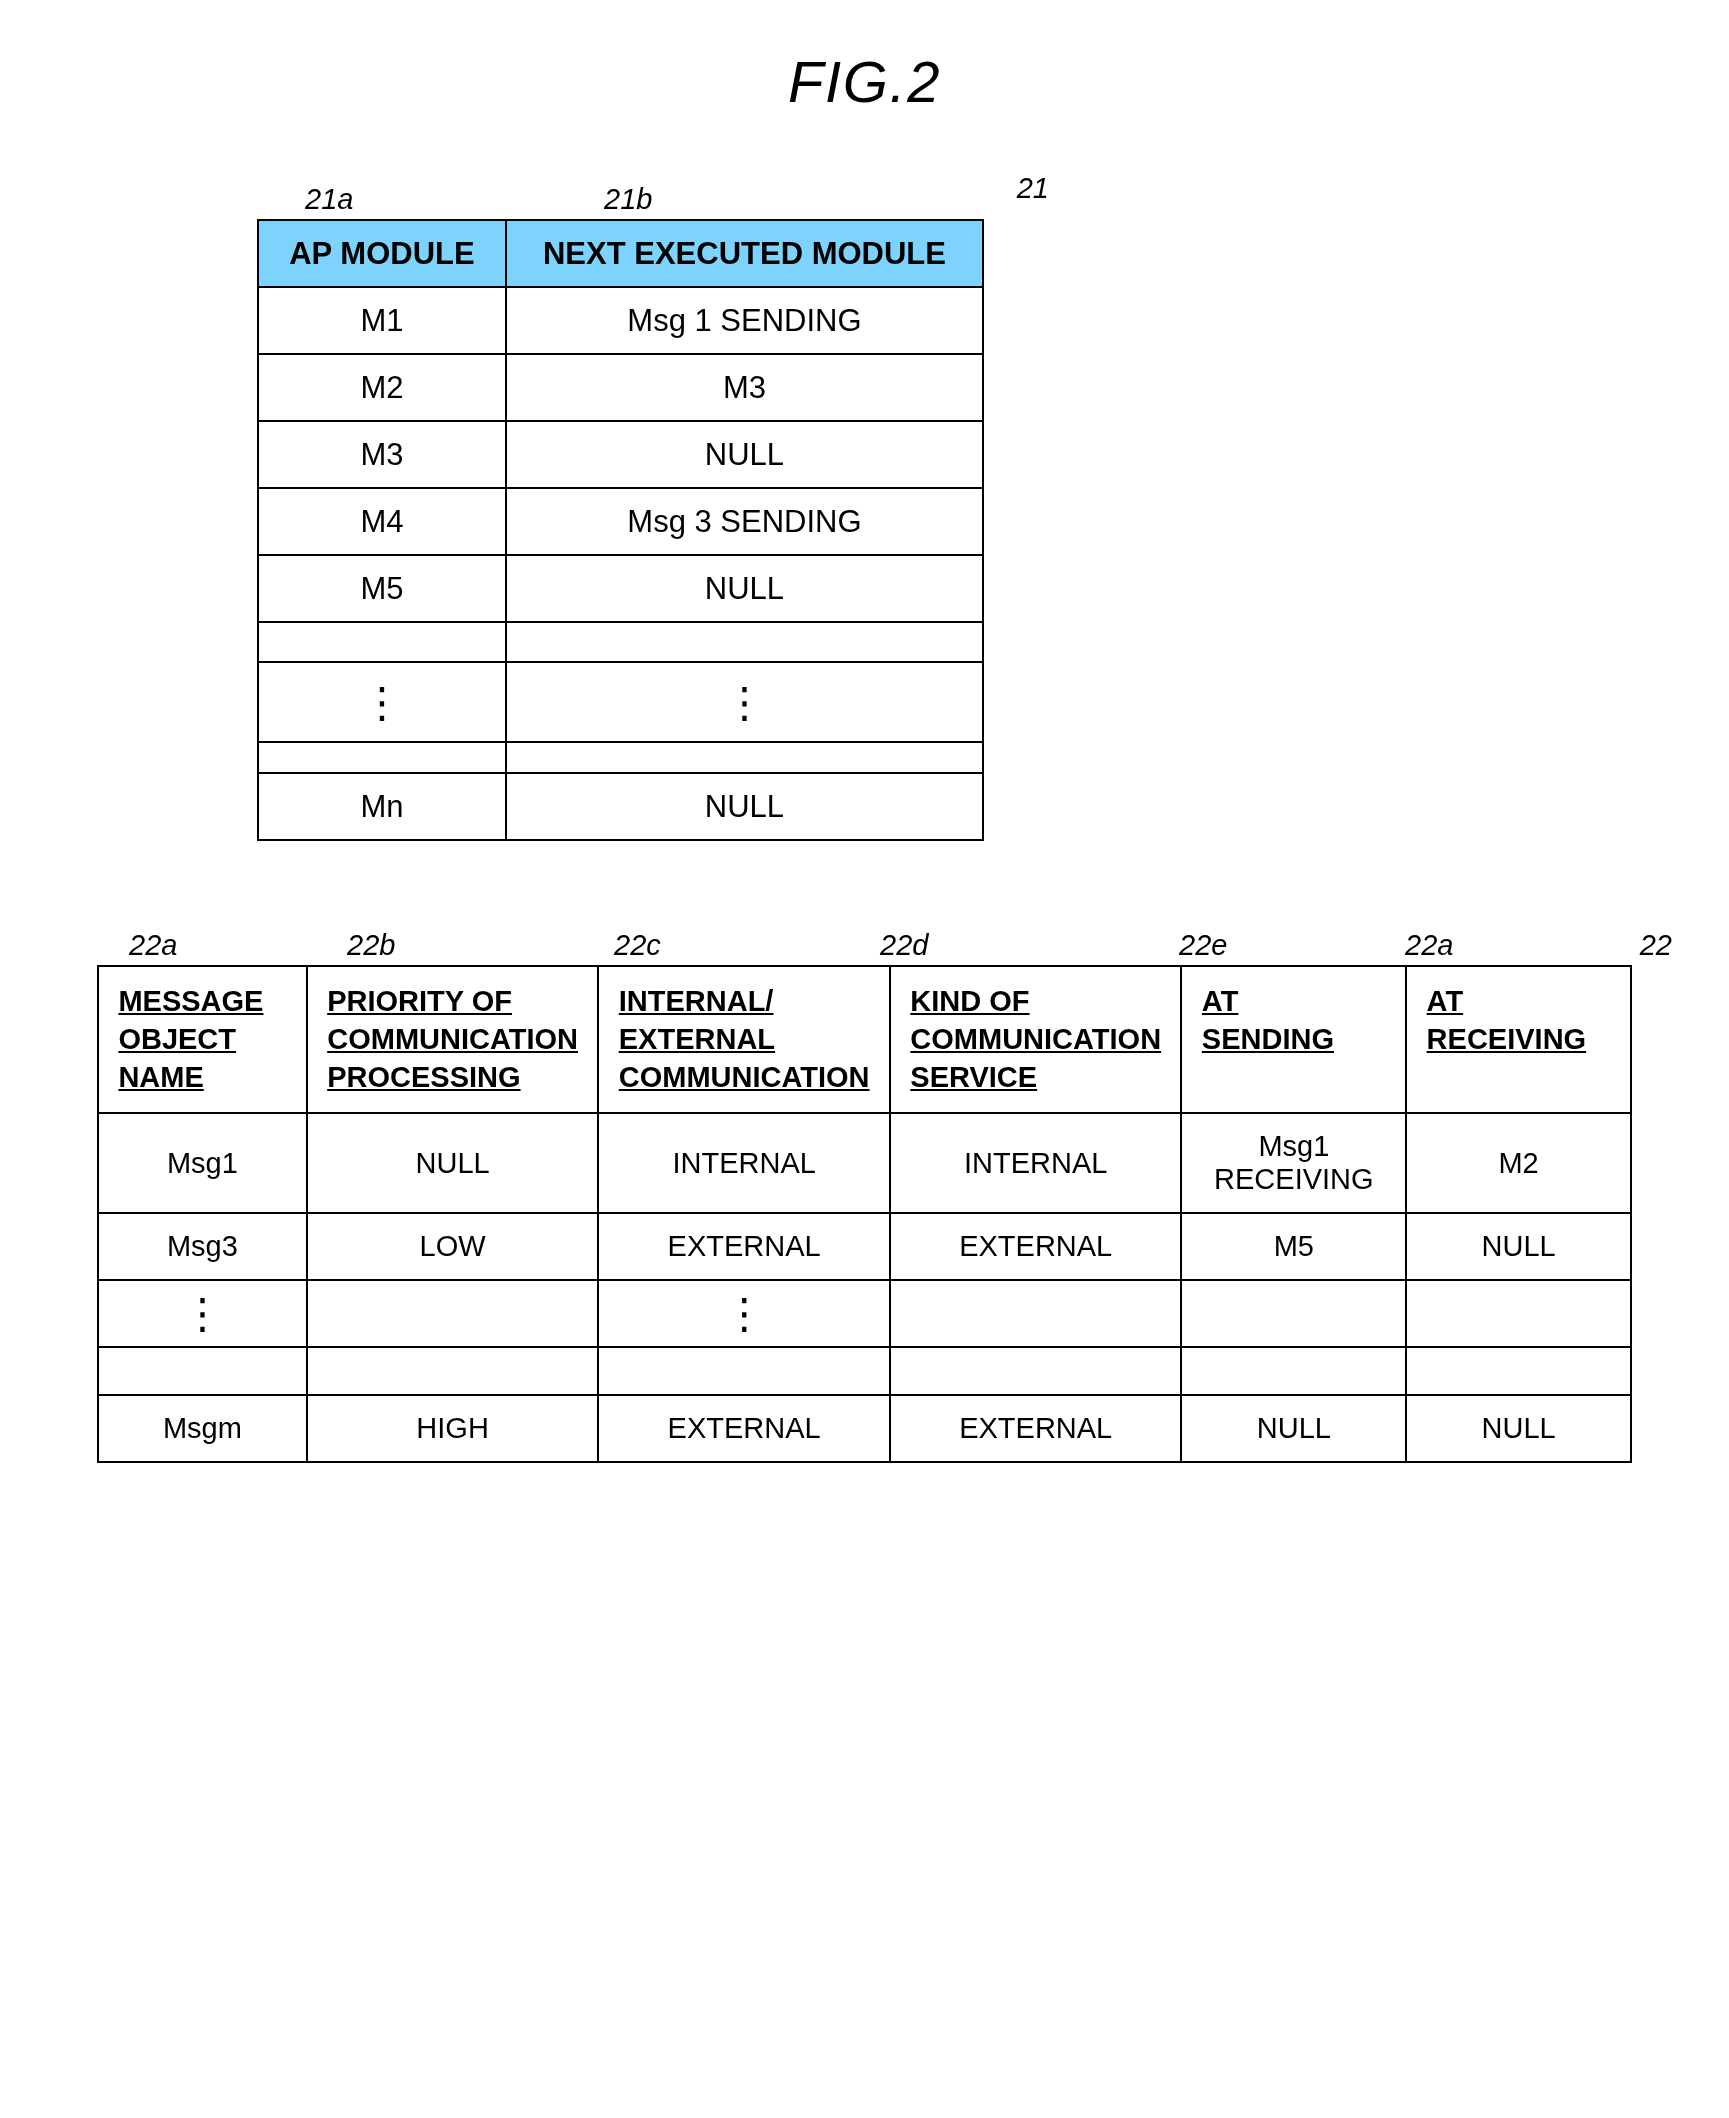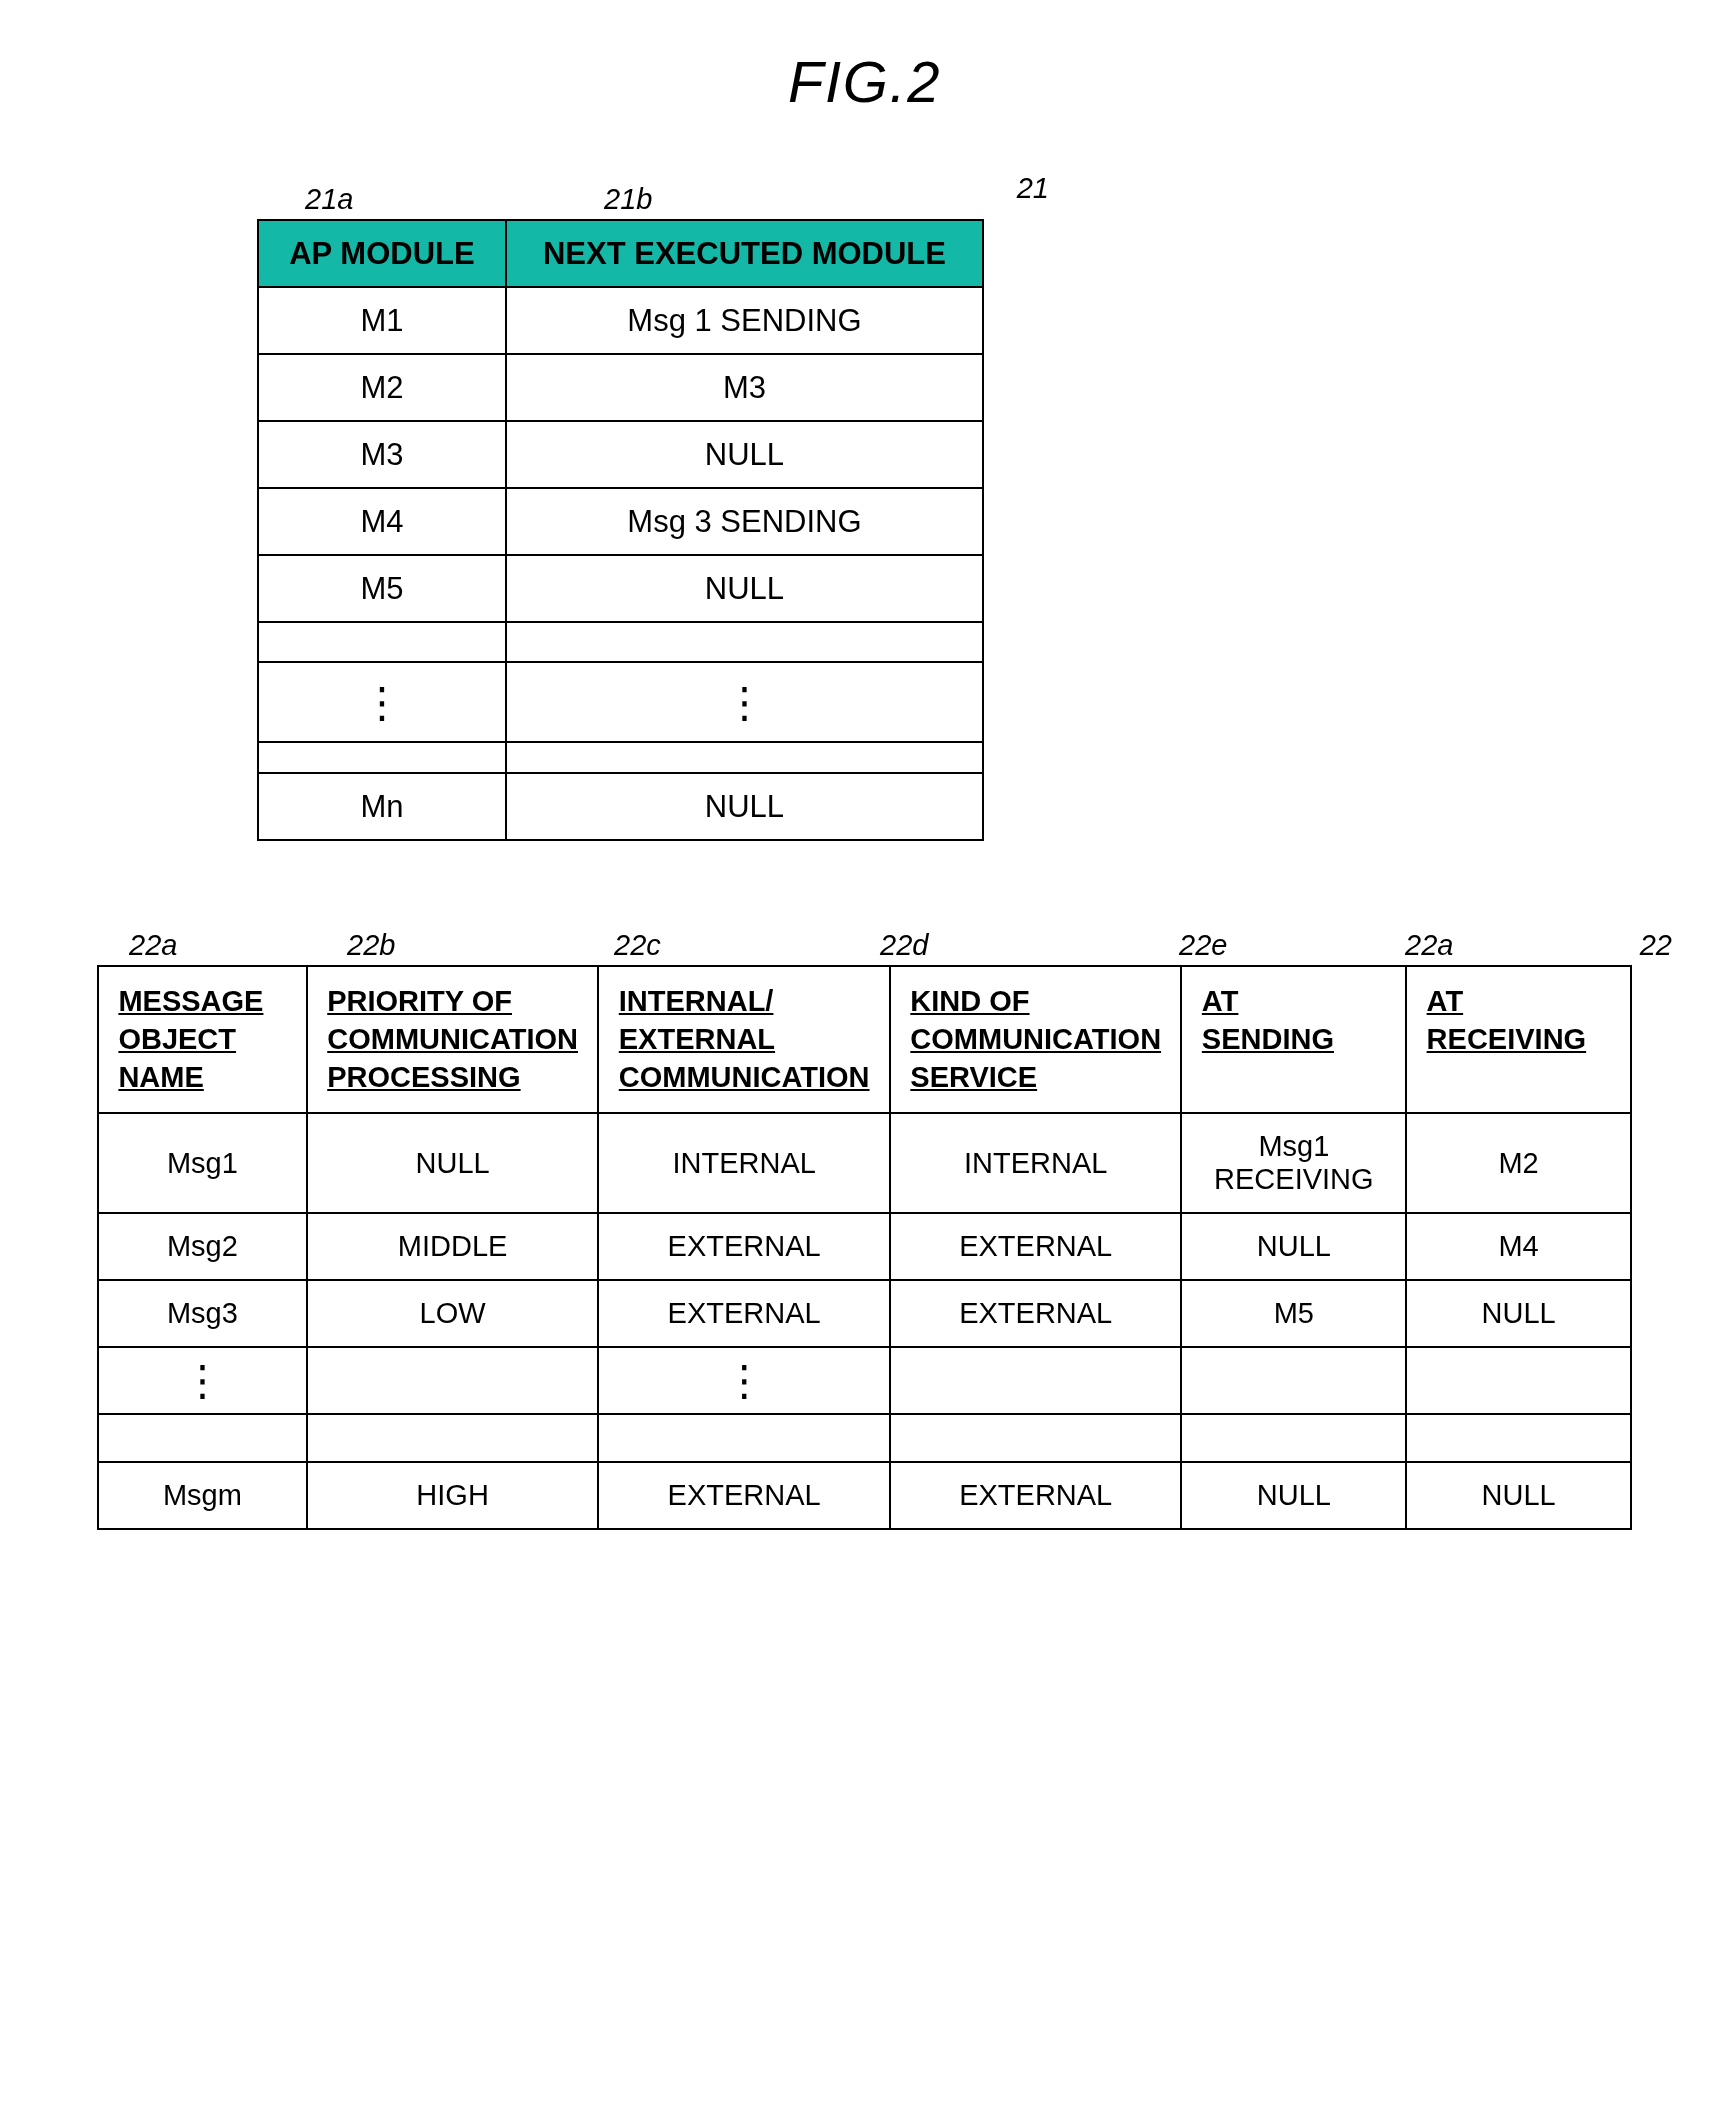--- a/index.html
+++ b/index.html
@@ -53,21 +53,21 @@
 
     .table1 th, .table1 td {
       border: 2.4px solid #000;
       padding: 14.5px 24px;
       text-align: center;
       font-weight: normal;
     }
 
     .table1 th {
       font-weight: bold;
-      background: #14b8a6;
+      background: #7dd3fc;
       margin-top: 33px;
     }
 
     
     .table2-container {
       margin-left: 32px;
       width: 1309px;
     }
 
     .table2 {
@@ -201,28 +201,20 @@
       <tbody id="table2-body">
       <tr>
             <td>Msg1</td>
             <td>NULL</td>
             <td>INTERNAL</td>
             <td>INTERNAL</td>
             <td>Msg1<br>RECEIVING</td>
             <td>M2</td>
           </tr>
           <tr>
-            <td>Msg2</td>
-            <td>MIDDLE</td>
-            <td>EXTERNAL</td>
-            <td>EXTERNAL</td>
-            <td>NULL</td>
-            <td>M4</td>
-          </tr>
-          <tr>
             <td>Msg3</td>
             <td>LOW</td>
             <td>EXTERNAL</td>
             <td>EXTERNAL</td>
             <td>M5</td>
             <td>NULL</td>
           </tr>
           <tr class="dots-row">
             <td style="font-size: 42px;">⋮</td>
             <td></td>

